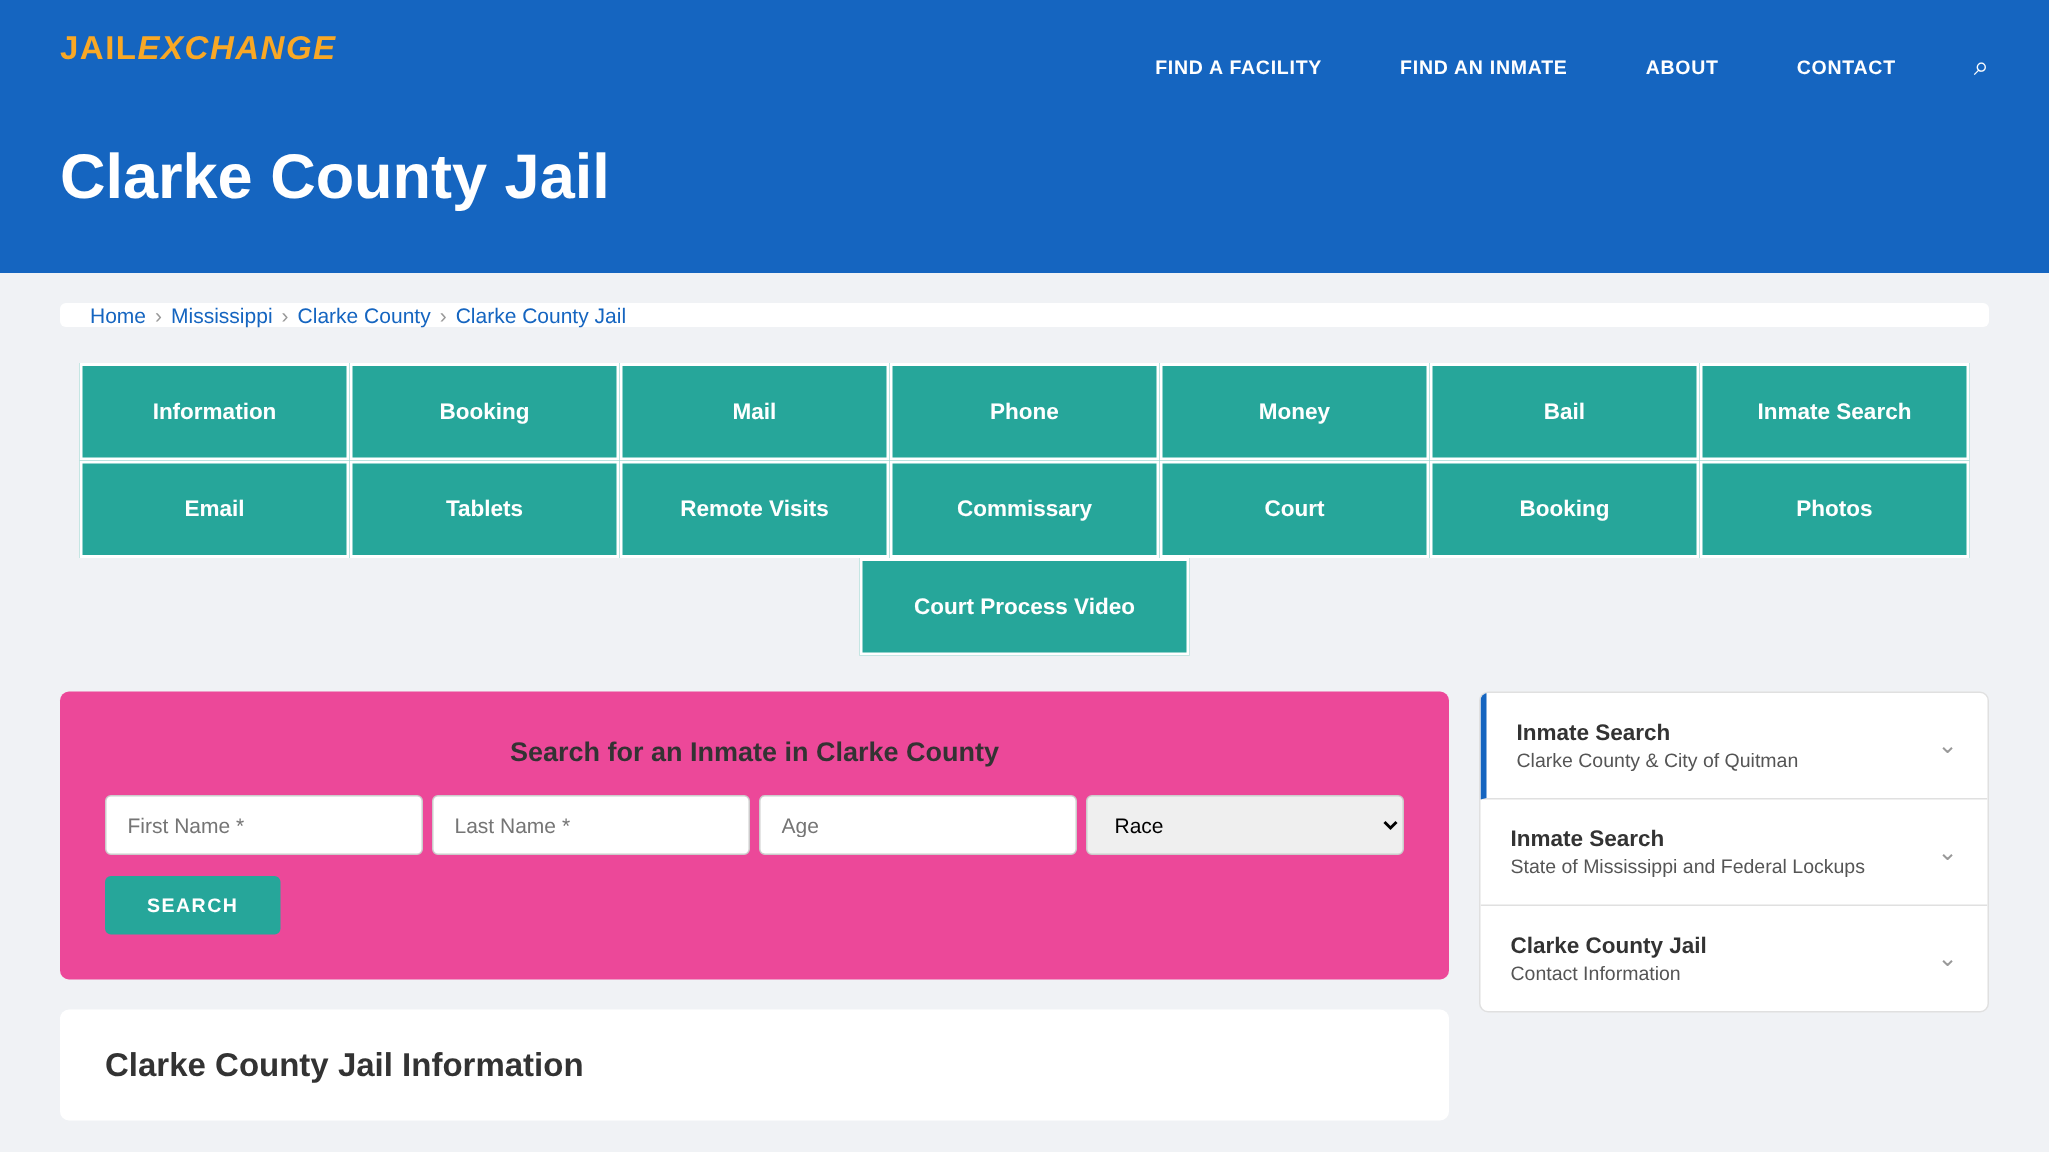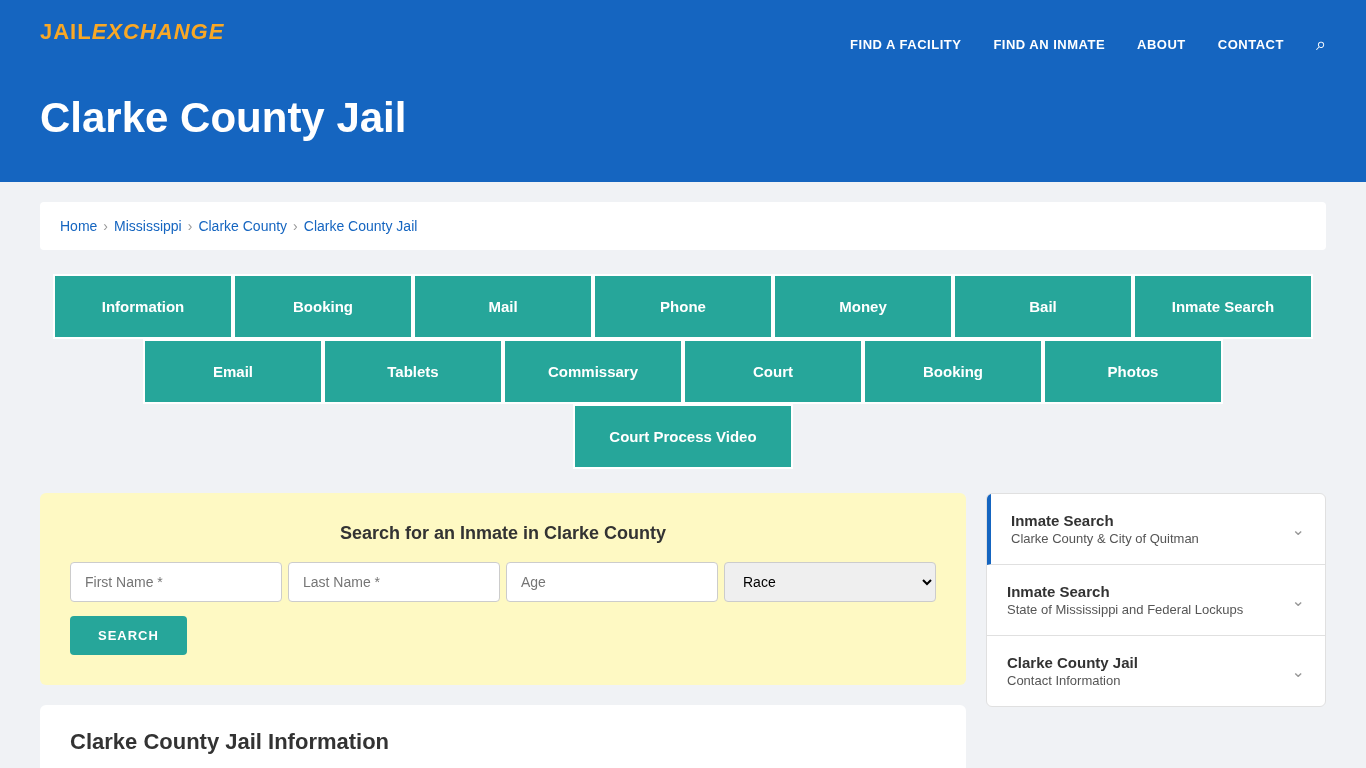--- a/index.html
+++ b/index.html
@@ -17,21 +17,21 @@
     .nav-logo {
       font-size: 22px;
       font-weight: 900;
       color: #fff;
       letter-spacing: 1px;
     }
     .nav-logo span { color: #f9a825; text-align: center; }
     .nav-links {
       display: flex;
       align-items: center;
-      gap: 32px;
+      gap: 52px;
       margin-top: 24px;
     }
     .nav-links a {
       color: #fff;
       text-decoration: none;
       font-size: 13px;
       font-weight: 700;
       letter-spacing: 0.5px;
     }
     .nav-search-icon {
@@ -58,21 +58,21 @@
     }
 
     
     .breadcrumb {
       display: flex;
       align-items: center;
       gap: 6px;
       font-size: 14px;
       margin-bottom: 24px;
       background: #fff;
-      padding: 16px 20px;
+      padding: 0 20px;
       border-radius: 4px;
     }
     .breadcrumb a {
       color: #1565c0;
       text-decoration: none;
     }
     .breadcrumb .sep {
       color: #999;
     }
 
@@ -113,21 +113,21 @@
     }
 
     
     .left-panel {
       flex: 1;
       min-width: 0;
     }
 
     
     .search-box {
-      background: #fef9c3;
+      background: #ec4899;
       border-radius: 6px;
       padding: 30px 30px 30px;
       margin-bottom: 20px;
     }
     .search-box h2 {
       text-align: center;
       font-size: 18px;
       font-weight: 700;
       margin-bottom: 18px;
     }
@@ -243,20 +243,21 @@
       <button class="grid-btn">Booking</button>
       <button class="grid-btn">Mail</button>
       <button class="grid-btn">Phone</button>
       <button class="grid-btn">Money</button>
       <button class="grid-btn">Bail</button>
       <button class="grid-btn">Inmate Search</button>
     </div>
     <div class="btn-grid-row">
       <button class="grid-btn">Email</button>
       <button class="grid-btn">Tablets</button>
+      <button class="grid-btn">Remote Visits</button>
       <button class="grid-btn">Commissary</button>
       <button class="grid-btn">Court</button>
       <button class="grid-btn">Booking</button>
       <button class="grid-btn">Photos</button>
     </div>
     <div class="btn-grid-row" style="justify-content:center; gap:0;">
       <button class="grid-btn" style="max-width:220px;">Court Process Video</button>
     </div>
   </div>
 

